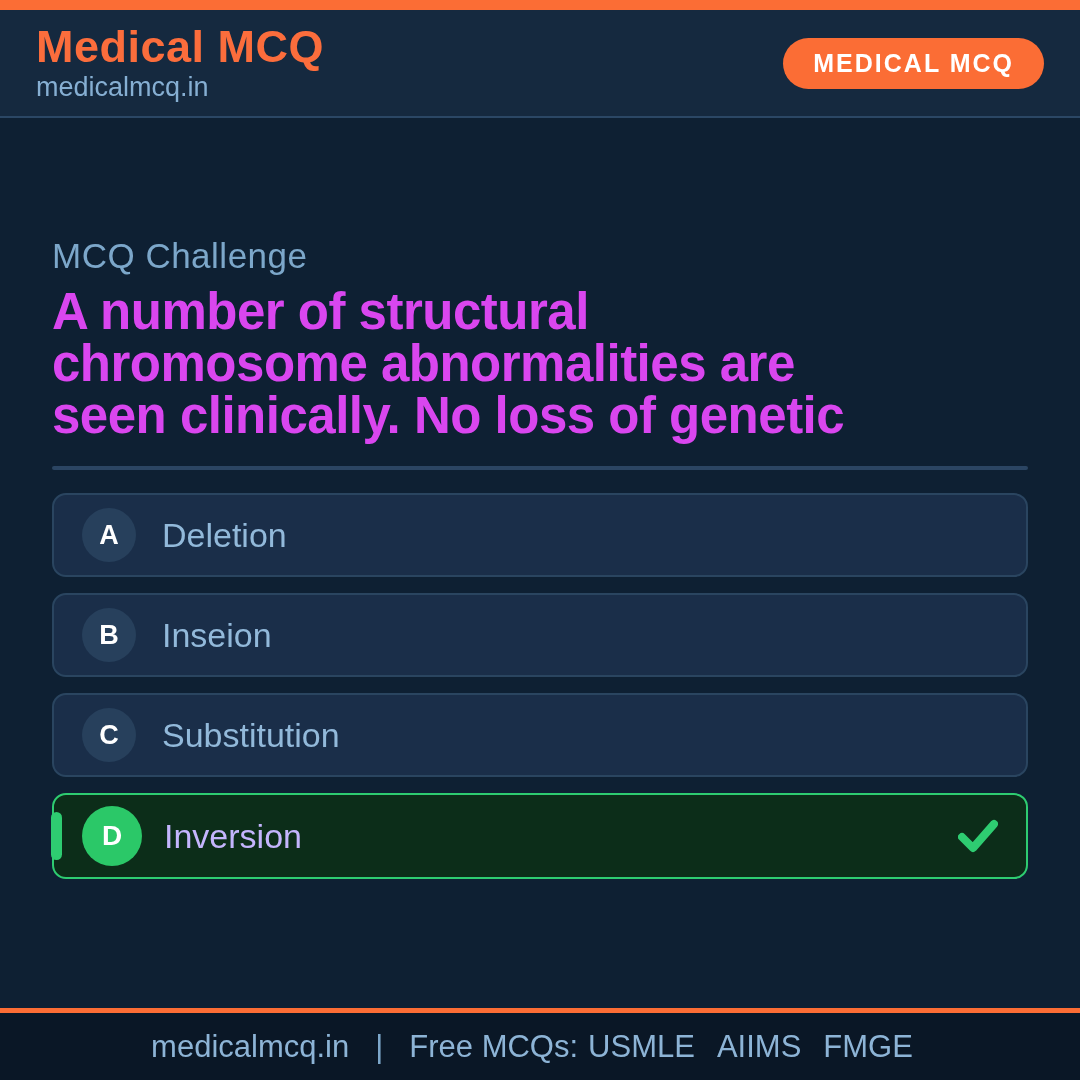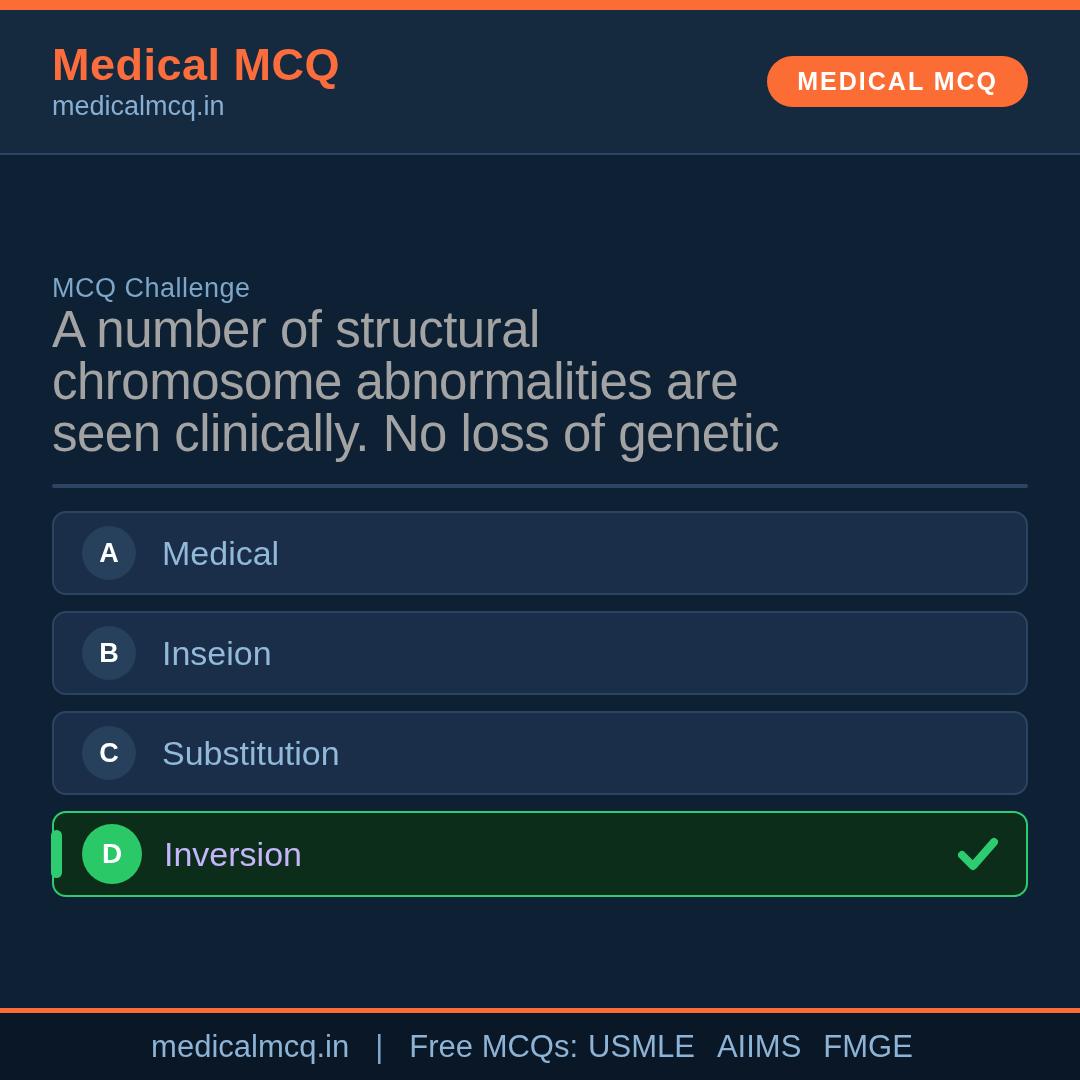--- a/index.html
+++ b/index.html
@@ -12,27 +12,27 @@
     height: 1080px;
     background: #0e2033;
     overflow: hidden;
   }
 
   
   .topbar { height: 10px; background: #fb6d35; }
 
   
   .header {
-    height: 145px;
+    height: 108px;
     background: #15293f;
     border-bottom: 2px solid #2b4765;
     display: flex;
     align-items: center;
     justify-content: space-between;
-    padding: 0 52px;
+    padding: 0 36px;
   }
   .brand-title {
     font-size: 45px;
     font-weight: bold;
     color: #fb6d3c;
     line-height: 1.05;
     letter-spacing: 0.5px;
   }
   .brand-subtitle {
     font-size: 27px;
@@ -47,29 +47,29 @@
     letter-spacing: 2px;
     padding: 11px 30px;
     border-radius: 999px;
     white-space: nowrap;
   }
 
   
   .main { padding: 0 52px; }
   .kicker {
     margin-top: 118px;
-    font-size: 27px;
+    font-size: 35px;
     color: #7ca7ca;
     letter-spacing: 0.5px;
   }
   .question {
-    margin-top: 0;
+    margin-top: 10px;
     font-size: 51px;
-    font-weight: normal;
-    color: #a3a3a3;
+    font-weight: bold;
+    color: #d946ef;
     line-height: 52px;
     letter-spacing: -0.5px;
   }
   .divider {
     margin-top: 24px;
     height: 4px;
     background: #2b4563;
     border-radius: 2px;
   }
 
@@ -168,21 +168,21 @@
       <div>chromosome abnormalities are</div>
       <div>seen clinically. No loss of genetic</div>
     </div>
 
     <div class="divider"></div>
 
     <div class="options">
 
       <div class="option">
         <div class="opt-letter">A</div>
-        <div class="opt-label">Medical</div>
+        <div class="opt-label">Deletion</div>
       </div>
 
       <div class="option">
         <div class="opt-letter">B</div>
         <div class="opt-label">Inseion</div>
       </div>
 
       <div class="option">
         <div class="opt-letter">C</div>
         <div class="opt-label">Substitution</div>

